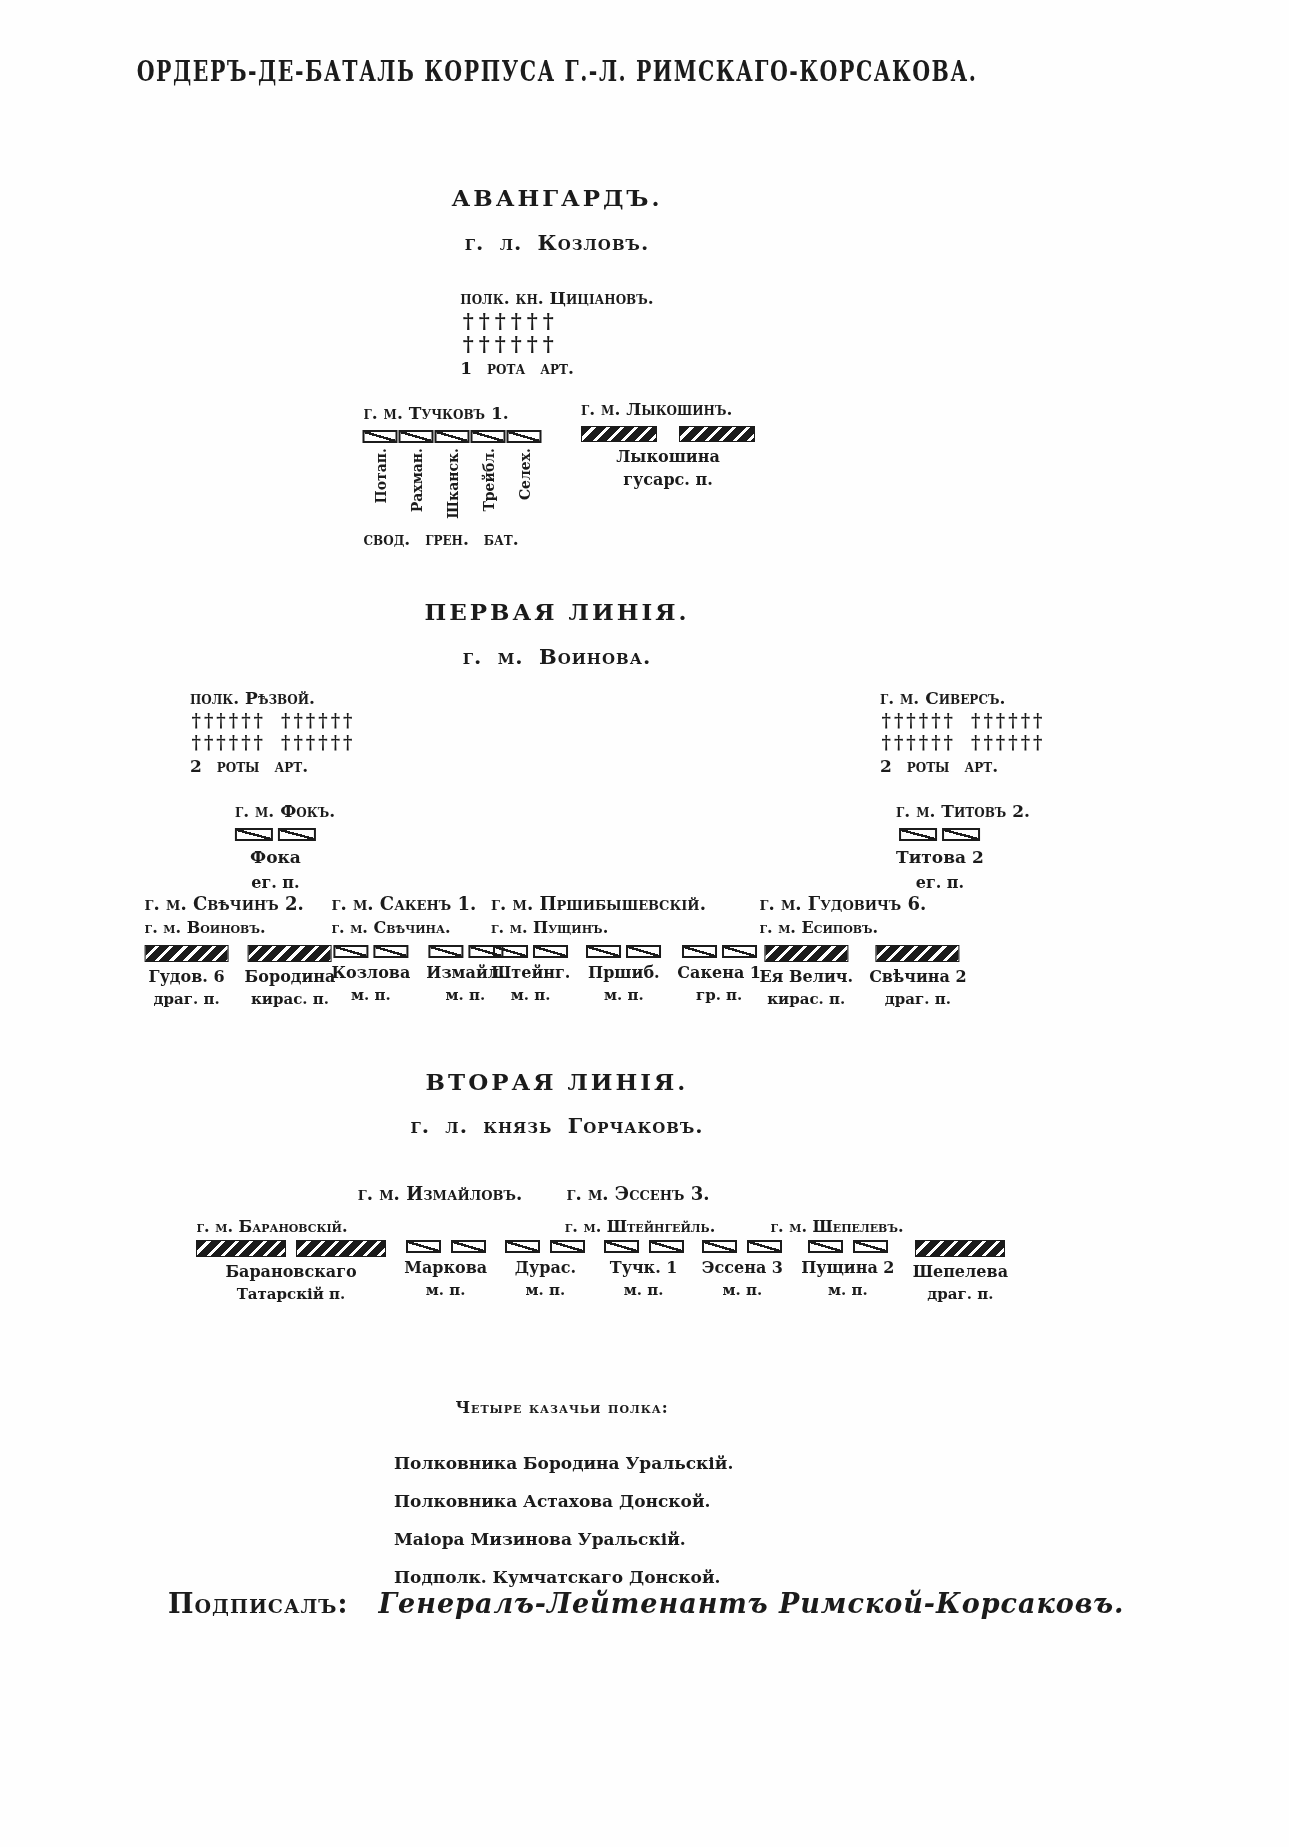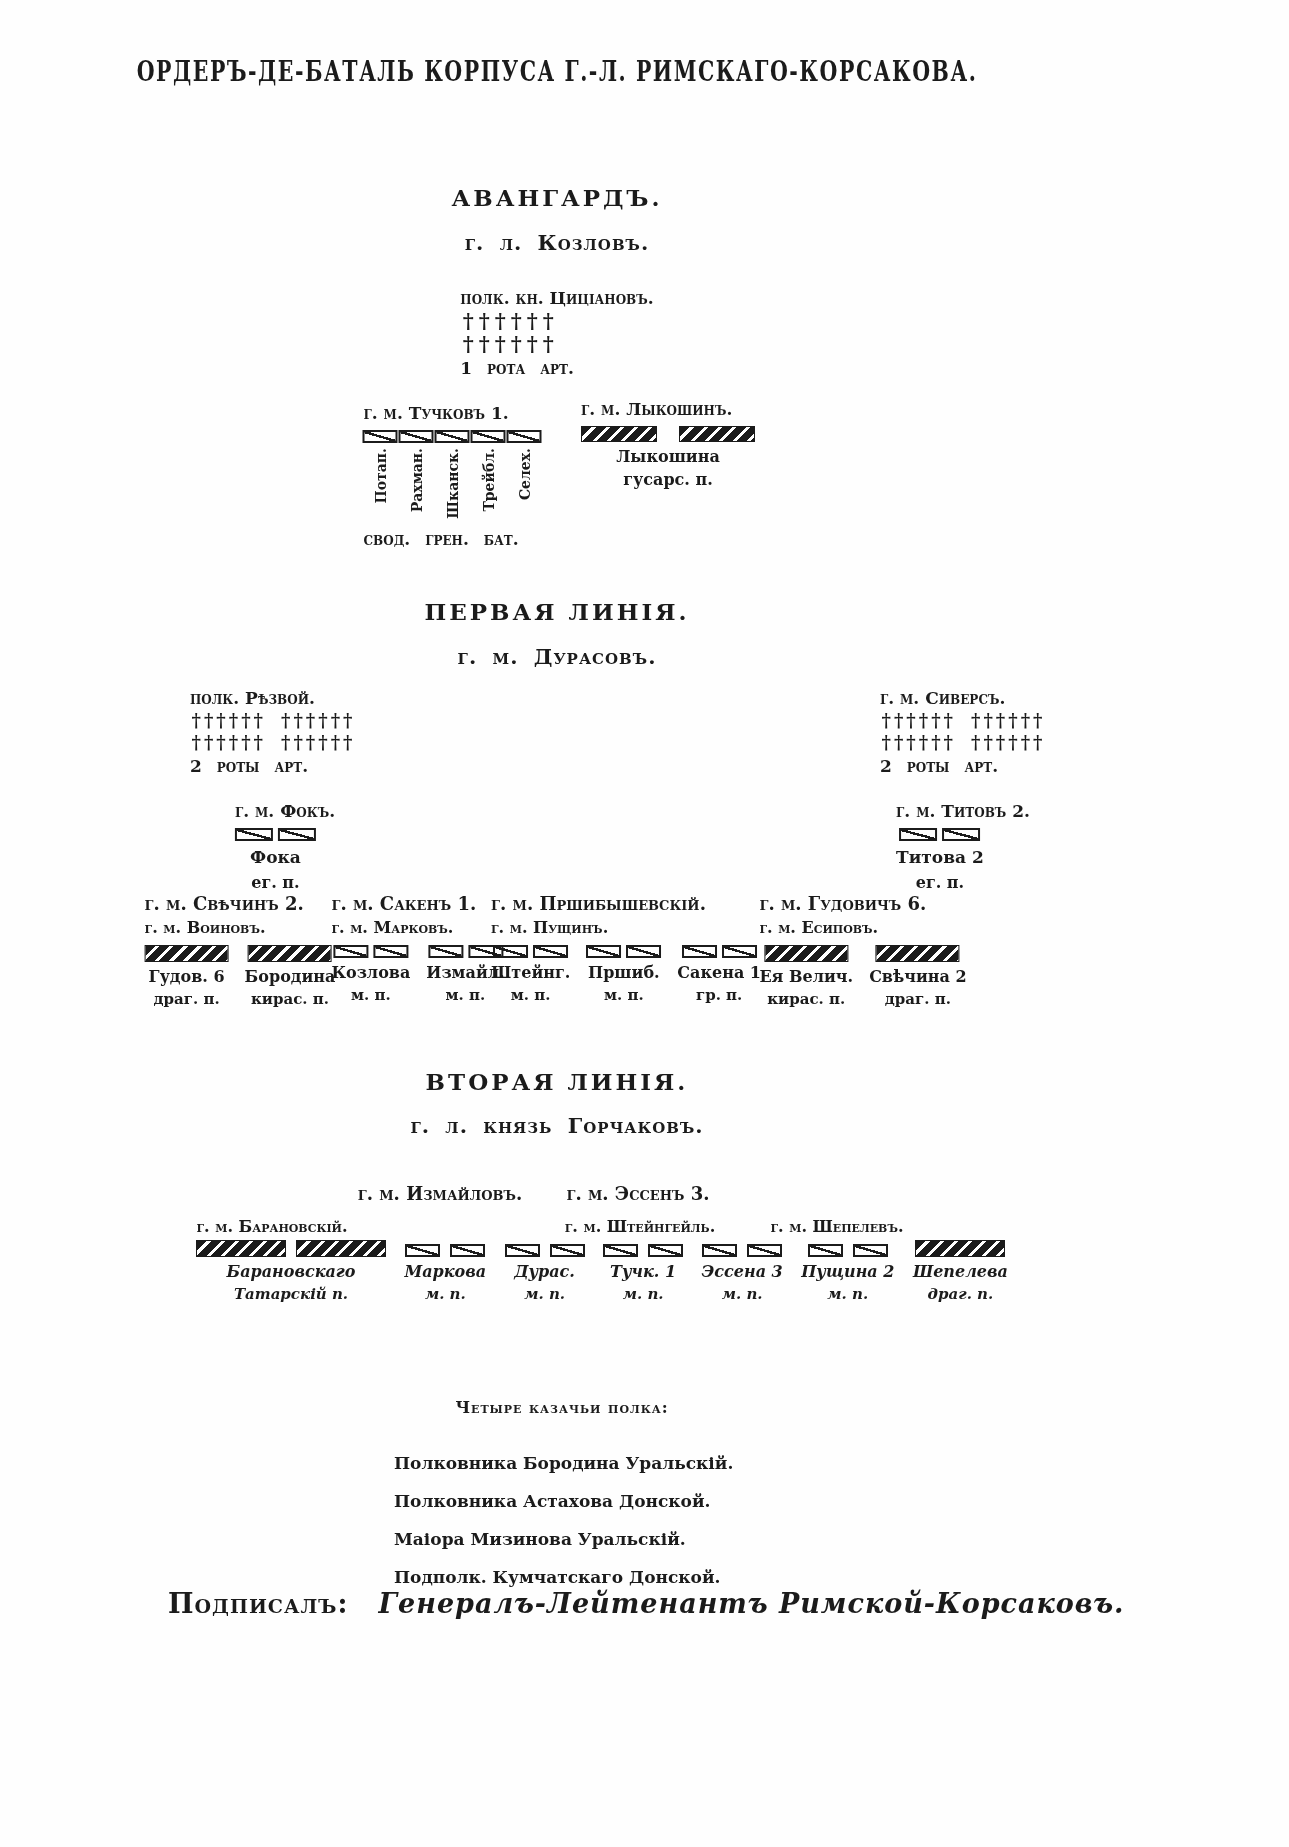--- a/index.html
+++ b/index.html
@@ -51,21 +51,21 @@
   .vert-label { writing-mode:vertical-rl; transform:rotate(180deg); font-size:14px; font-weight:bold; margin-top:5px; line-height:1; }
   .tuchkov-caption { margin-top:10px; }
 
   .lyk .sym-row { gap:22px; }
   .lyk .sym-cav { width:74px; height:14px; }
   .lyk .unit-name, .lyk .unit-type { font-size:16px; }
   .jager .sym-inf { width:34px; }
   .jager .unit-name { font-size:17px; margin-top:6px; }
   .jager .unit-type { font-size:16px; margin-top:6px; }
 
-  .second-units { position:absolute; display:flex; justify-content:space-between; align-items:flex-end;font-style:italic; }
+  .second-units { position:absolute; display:flex; justify-content:space-between; align-items:flex-start; }
   .second-units .sym-cav { width:88px; }
   .second-units .sym-row { gap:10px; }
   .gen-label { position:absolute; transform:translateX(-50%); font-weight:bold; font-variant:small-caps; white-space:nowrap; }
   .gen-top { font-size:18px; }
   .gen-mid { font-size:16px; }
 
   .cossack-h { font-size:16px; font-weight:bold; font-variant:small-caps; letter-spacing:1px; }
   .cossack-list { position:absolute; }
   .cossack-list .list-line { font-size:17px; font-weight:bold; line-height:38px; white-space:nowrap; }
 
@@ -131,21 +131,21 @@
             <span class="sym-cav"></span>
             <span class="sym-cav"></span>
           </div>
           <div class="unit-name">Лыкошина</div>
           <div class="unit-type">гусарс. п.</div>
         </div>
       </div>
   </div>
 
   <div class="c h-section" style="left:557px; top:598px">ПЕРВАЯ ЛИНІЯ.</div>
-  <div class="c h-commander" style="left:557px; top:644px">г. м. Дурасовъ.</div>
+  <div class="c h-commander" style="left:557px; top:644px">г. м. Воинова.</div>
 
   <div class="col-block" style="left:272px; top:688px">
     <div class="officer">полк. Рѣзвой.</div>
     <div class="guns guns-small">
         <div class="gun-row">
           <span class="gun-group"><span class="glyph-cannon"></span><span class="glyph-cannon"></span><span class="glyph-cannon"></span><span class="glyph-cannon"></span><span class="glyph-cannon"></span><span class="glyph-cannon"></span></span>
           <span class="gun-group"><span class="glyph-cannon"></span><span class="glyph-cannon"></span><span class="glyph-cannon"></span><span class="glyph-cannon"></span><span class="glyph-cannon"></span><span class="glyph-cannon"></span></span>
         </div>
         <div class="gun-row">
           <span class="gun-group"><span class="glyph-cannon"></span><span class="glyph-cannon"></span><span class="glyph-cannon"></span><span class="glyph-cannon"></span><span class="glyph-cannon"></span><span class="glyph-cannon"></span></span>
@@ -214,21 +214,21 @@
             <span class="sym-cav"></span>
           </div>
           <div class="unit-name">Бородина</div>
           <div class="unit-type">кирас. п.</div>
         </div>
       </div>
   </div>
 
   <div class="group" style="left:418px; top:893px">
     <div class="g1">г. м. Сакенъ 1.</div>
-    <div class="g2">г. м. Марковъ.</div>
+    <div class="g2">г. м. Свѣчина.</div>
     <div class="units-row">
         <div class="unit-col">
           <div class="sym-row">
             <span class="sym-inf"></span>
             <span class="sym-inf"></span>
           </div>
           <div class="unit-name">Козлова</div>
           <div class="unit-type">м. п.</div>
         </div>
         <div class="unit-col">

